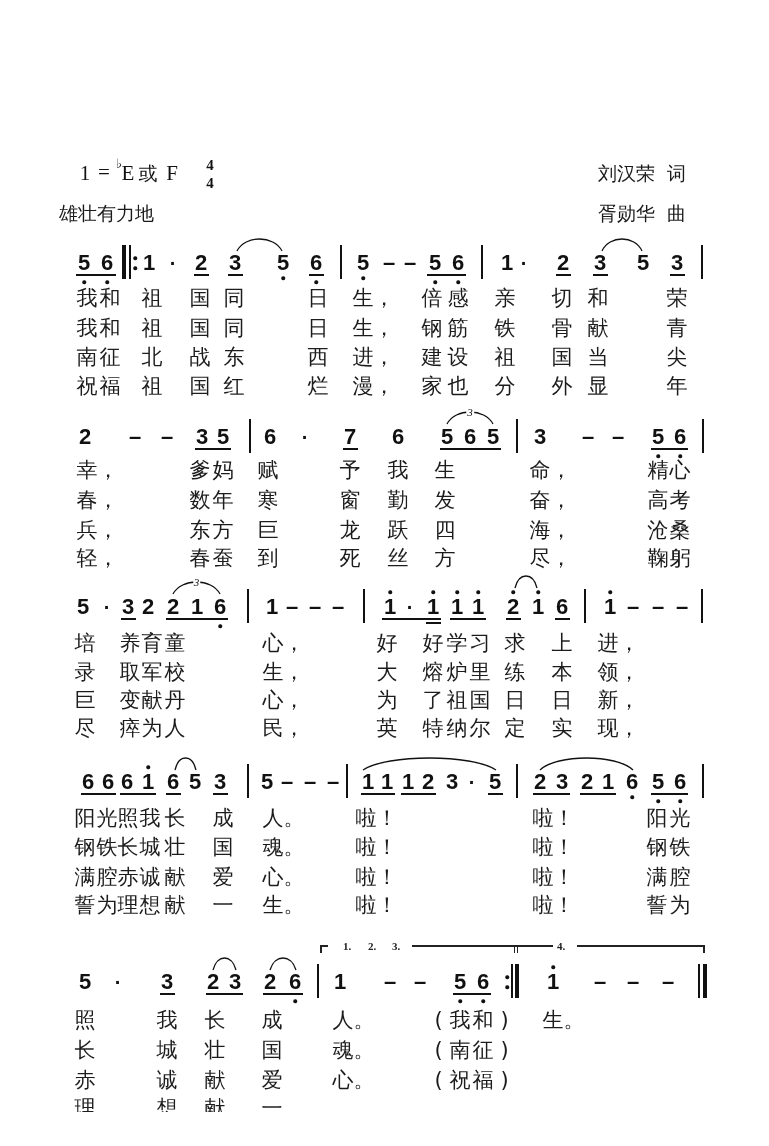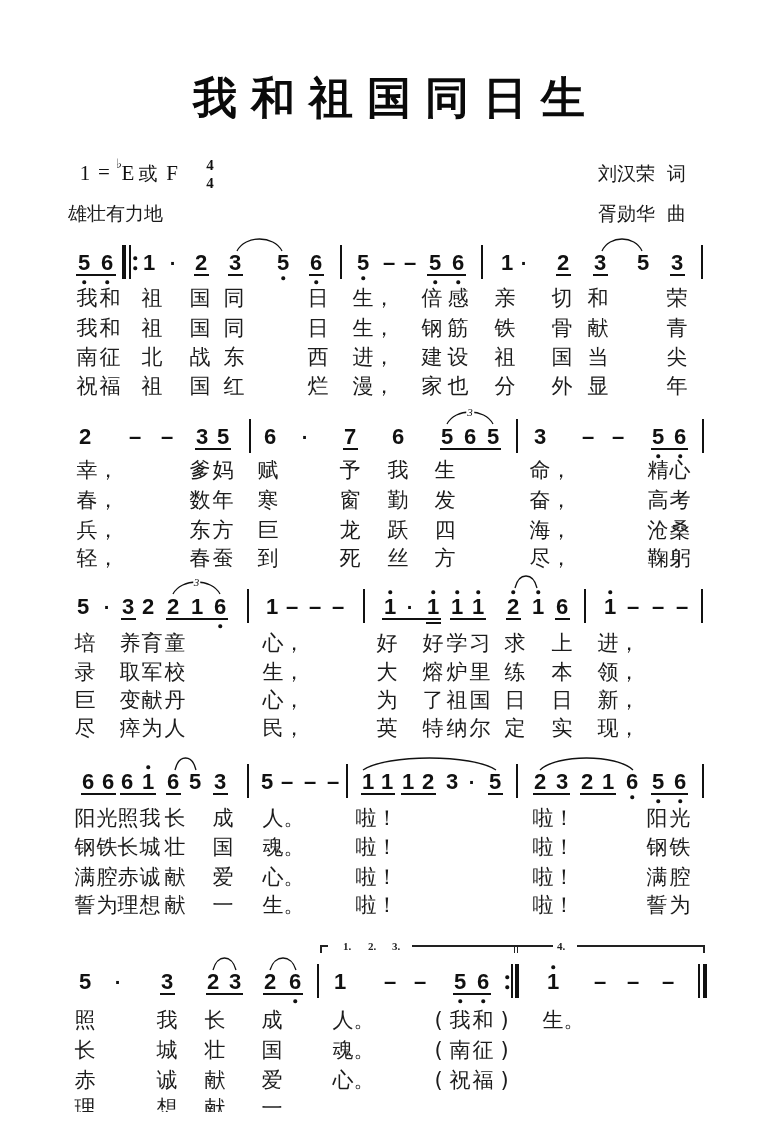--- a/index.html
+++ b/index.html
@@ -30,32 +30,31 @@
   .tlabel { position: absolute; transform: translate(-50%, -50%); font: italic 11px "Liberation Serif", serif; background: #fff; padding: 0 1px; line-height: 1; }
   .vline { position: absolute; background: #222; }
   .vlabel { position: absolute; transform: translate(-50%, -50%); font: bold 11px "Liberation Serif", serif; line-height: 1; color: #222; }
   .clip-mask { position: absolute; left: 0; top: 1112px; width: 769px; height: 34px; background: #ffffff; z-index: 5; }
   #slur-layer { position: absolute; left: 0; top: 0; }
 </style>
 </head>
 <body>
 
 <div id="sheet">
-  <div class="title">我和祖国同日生</div>
 
   <span class="kv" style="left:85px;top:173px">1</span>
   <span class="kv" style="left:104px;top:172px">=</span>
   <span class="kv flat" style="left:119px;top:163px">♭</span>
   <span class="kv" style="left:128px;top:173px">E</span>
   <span class="kv cjk" style="left:148px;top:174px">或</span>
   <span class="kv" style="left:172px;top:173px">F</span>
   <span class="ts" style="left:210px;top:165px">4</span>
   <span class="ts" style="left:210px;top:183px">4</span>
 
-  <span class="meta" style="left:68px;top:213px">雄壮有力地</span>
+  <span class="meta" style="left:59px;top:213px">雄壮有力地</span>
 
   <div class="meta" style="left:598px;top:173px">
     <span>刘汉荣</span><span class="gap"></span><span>词</span>
   </div>
   <div class="meta" style="left:598px;top:213px">
     <span>胥勋华</span><span class="gap"></span><span>曲</span>
   </div>
 
   <div>
     <div class="vline" style="left:320px;top:945px;width:8px;height:1.5px"></div>

